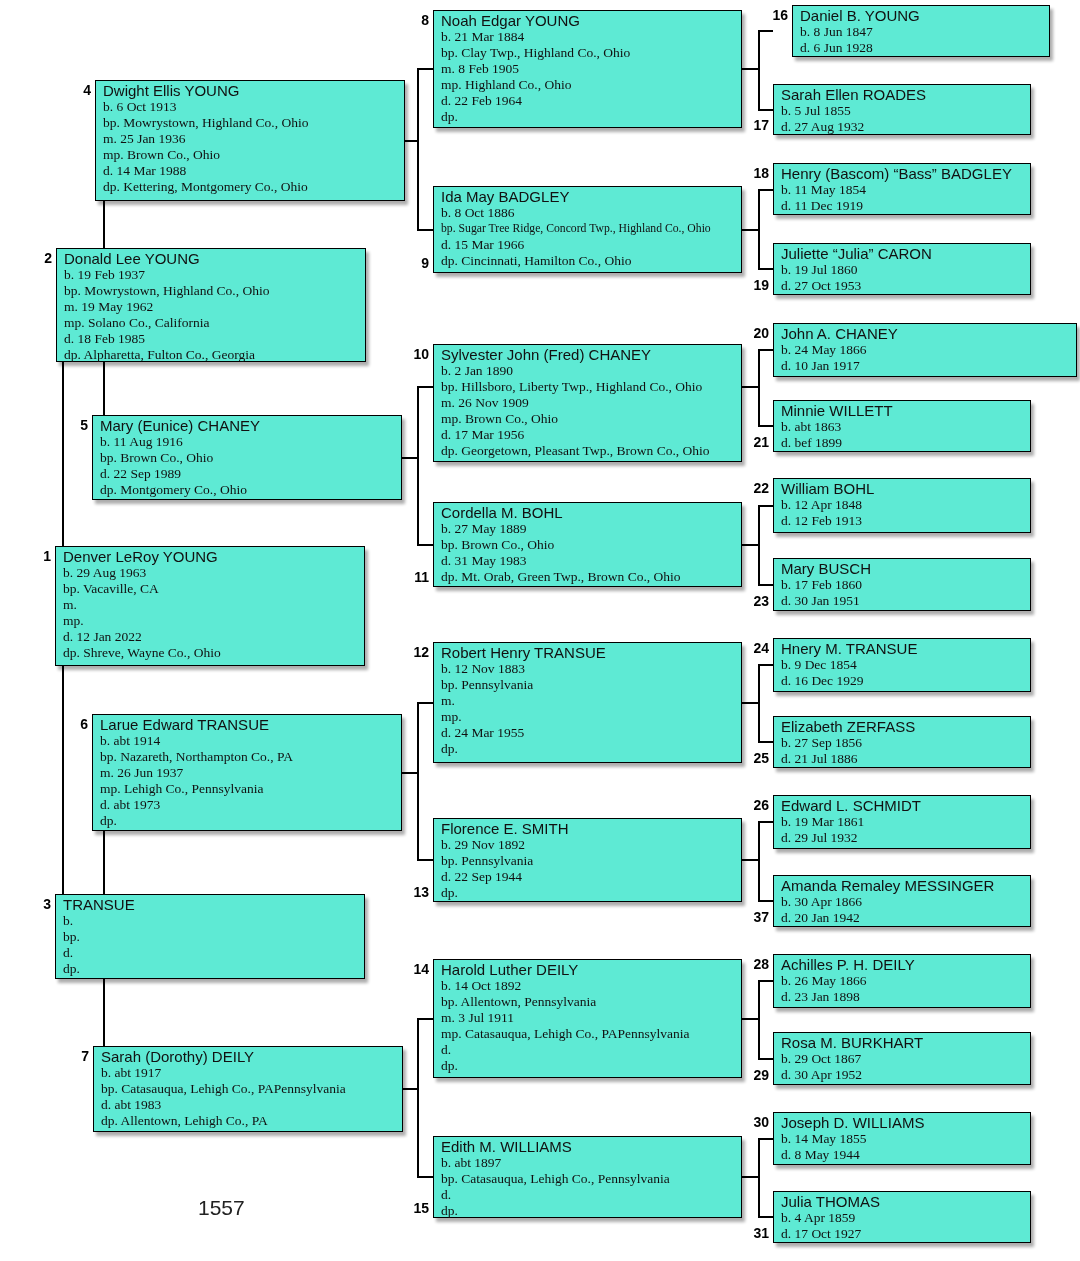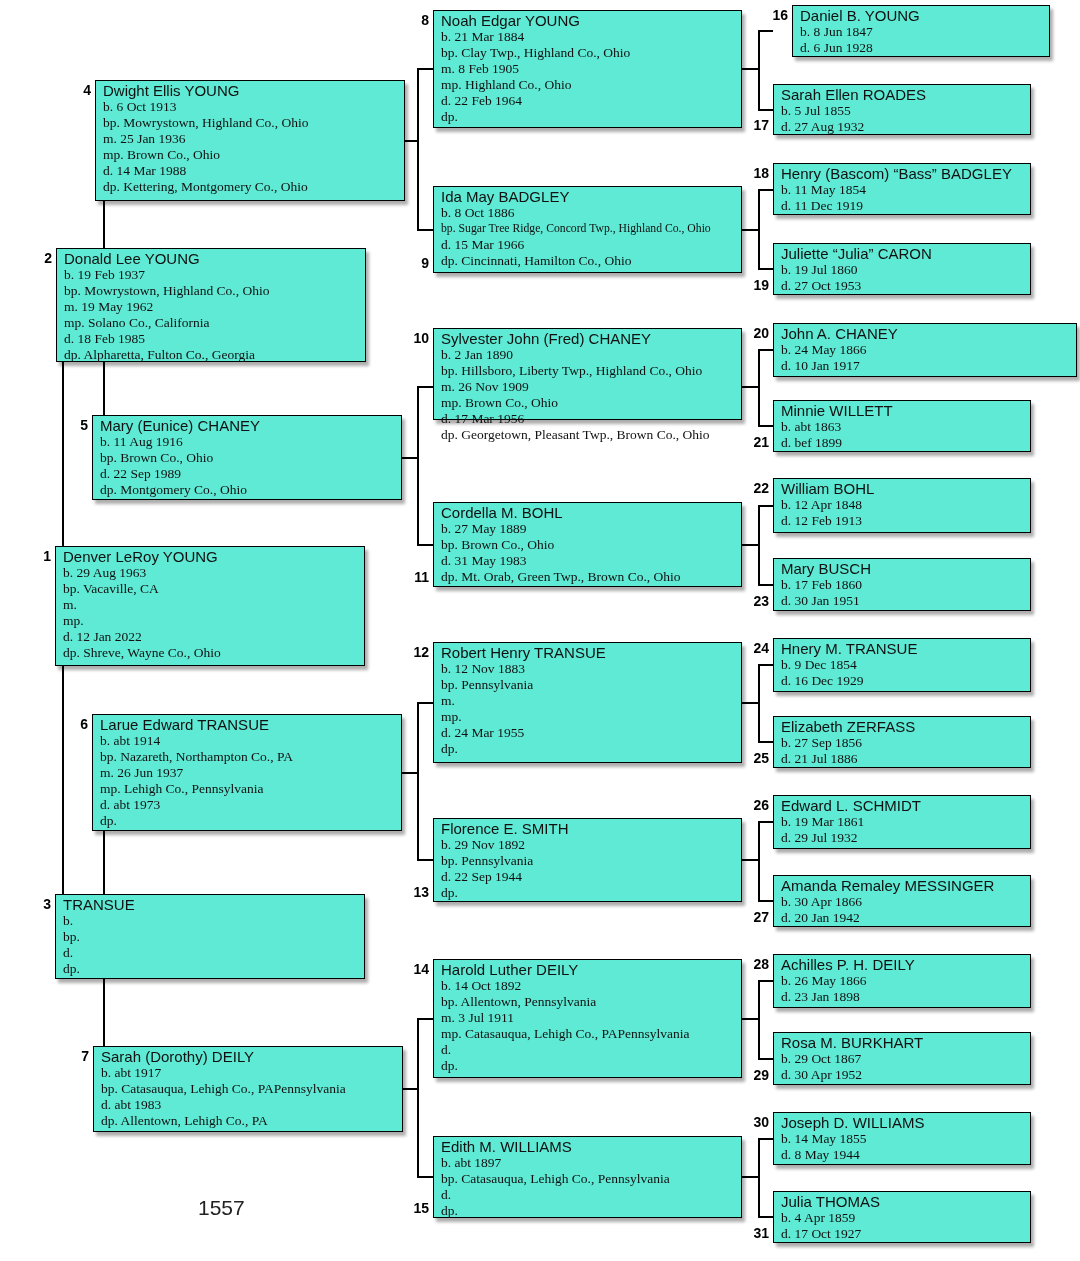--- a/index.html
+++ b/index.html
@@ -150,21 +150,21 @@
     <div class="person" style="left: 401px; top: 186px; width: 341px; height: 87px;">
     <div class="num bottom">9</div>
     <div class="card">
       <div class="pname">Ida May BADGLEY</div>
     <div class="pline">b. 8 Oct 1886</div>
         <div class="pline condensed">bp. Sugar Tree Ridge, Concord Twp., Highland Co., Ohio</div>
         <div class="pline">d. 15 Mar 1966</div>
         <div class="pline">dp. Cincinnati, Hamilton Co., Ohio</div>
       </div>
   </div>
-    <div class="person" style="left: 401px; top: 328px; width: 341px; height: 92px;">
+    <div class="person" style="left: 401px; top: 344px; width: 341px; height: 118px;">
     <div class="num top">10</div>
     <div class="card">
       <div class="pname">Sylvester John (Fred) CHANEY</div>
     <div class="pline">b. 2 Jan 1890</div>
         <div class="pline">bp. Hillsboro, Liberty Twp., Highland Co., Ohio</div>
         <div class="pline">m. 26 Nov 1909</div>
         <div class="pline">mp. Brown Co., Ohio</div>
         <div class="pline">d. 17 Mar 1956</div>
         <div class="pline">dp. Georgetown, Pleasant Twp., Brown Co., Ohio</div>
       </div>
@@ -305,21 +305,21 @@
   </div>
     <div class="person" style="left: 741px; top: 795px; width: 290px; height: 54px;">
     <div class="num top">26</div>
     <div class="card">
       <div class="pname">Edward L. SCHMIDT</div>
     <div class="pline">b. 19 Mar 1861</div>
         <div class="pline">d. 29 Jul 1932</div>
       </div>
   </div>
     <div class="person" style="left: 741px; top: 875px; width: 290px; height: 52px;">
-    <div class="num bottom">27</div>
+    <div class="num bottom">37</div>
     <div class="card">
       <div class="pname">Amanda Remaley MESSINGER</div>
     <div class="pline">b. 30 Apr 1866</div>
         <div class="pline">d. 20 Jan 1942</div>
       </div>
   </div>
     <div class="person" style="left: 741px; top: 954px; width: 290px; height: 54px;">
     <div class="num top">28</div>
     <div class="card">
       <div class="pname">Achilles P. H. DEILY</div>

